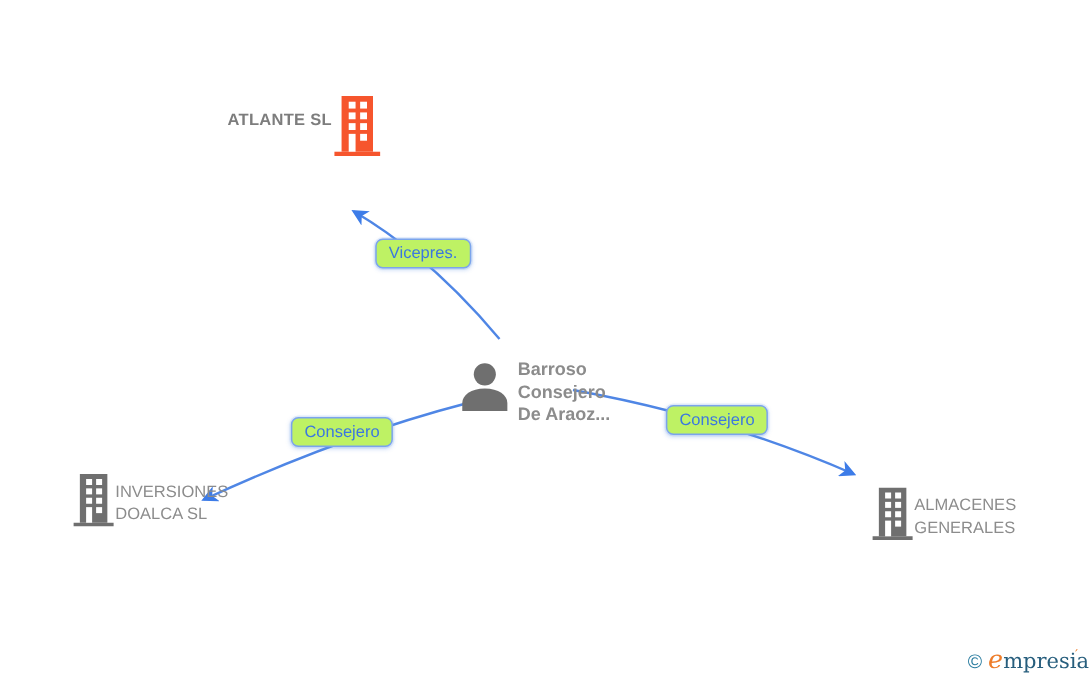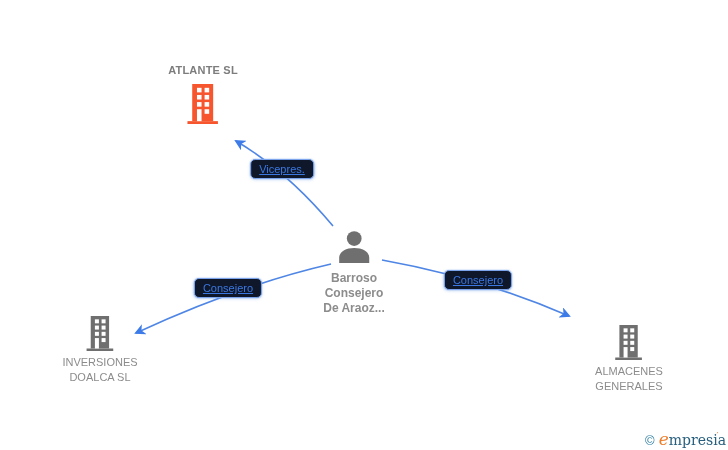--- a/index.html
+++ b/index.html
@@ -5,29 +5,29 @@
   html,body{margin:0;padding:0;}
   body{
     width:728px;height:450px;position:relative;overflow:hidden;
     background:#ffffff;
     font-family:"Liberation Sans", sans-serif;
   }
   .edges{position:absolute;left:0;top:0;}
   .edge{fill:none;stroke:#4f86e5;stroke-width:1.6px;}
   .edge-label{
     position:absolute;transform:translate(-50%,-50%);
-    background:#0f172a;border:1px solid #7ba4ec;border-radius:5px;
+    background:#bef264;border:1px solid #7ba4ec;border-radius:5px;
     padding:3px 8px;font-size:11px;line-height:12px;color:#3b77e0;
     box-shadow:0 1px 3px rgba(95,145,225,.35), 0 0 0 1px rgba(140,175,240,.18);
-    white-space:nowrap;cursor:pointer;text-decoration:underline;
+    white-space:nowrap;cursor:pointer;
   }
   .node{
     position:absolute;transform:translateX(-50%);
-    display:flex;flex-direction:column;align-items:center;
-    text-align:center;cursor:pointer;
+    display:flex;flex-direction:row;align-items:center;
+    cursor:pointer;
   }
   .node-title{
     font-size:11px;font-weight:bold;color:#7d7d7d;letter-spacing:.2px;
     margin-bottom:8px;white-space:nowrap;
   }
   .company-label{
     margin-top:4px;font-size:11px;line-height:15px;color:#8c8c8c;white-space:nowrap;
   }
   .person-label{
     margin-top:8px;font-size:12px;line-height:15px;color:#8c8c8c;white-space:nowrap;font-weight:bold;

